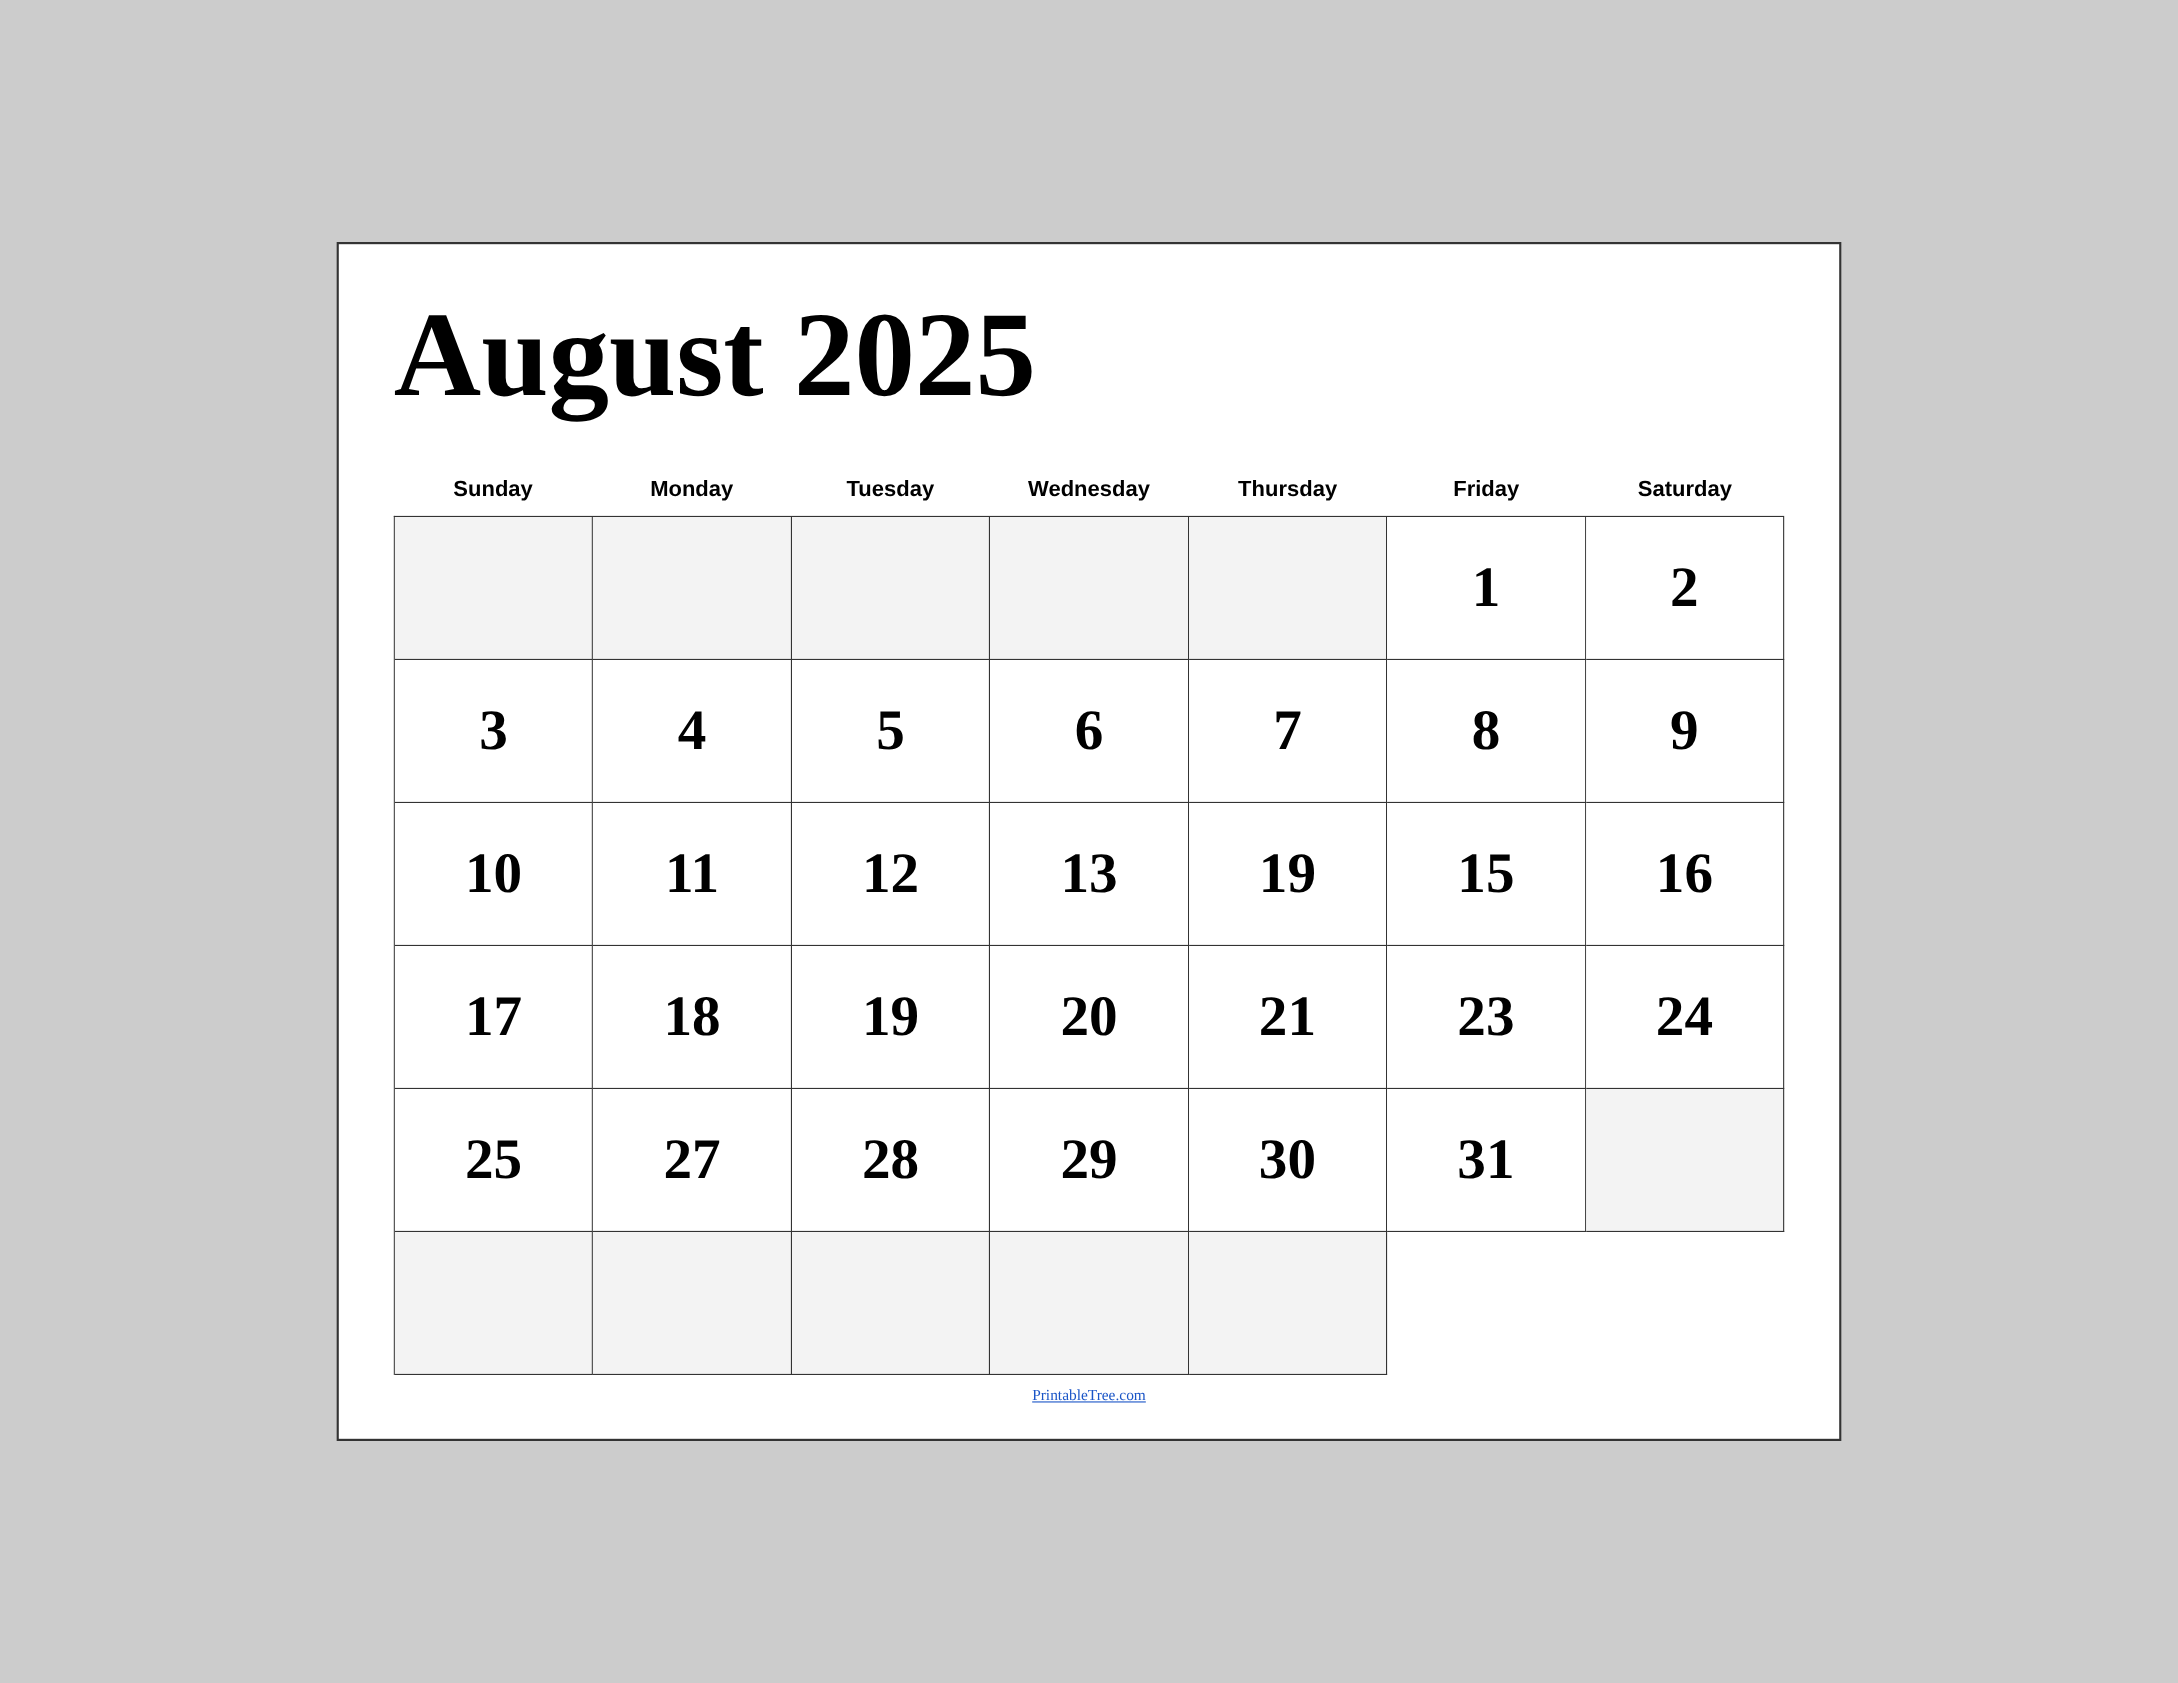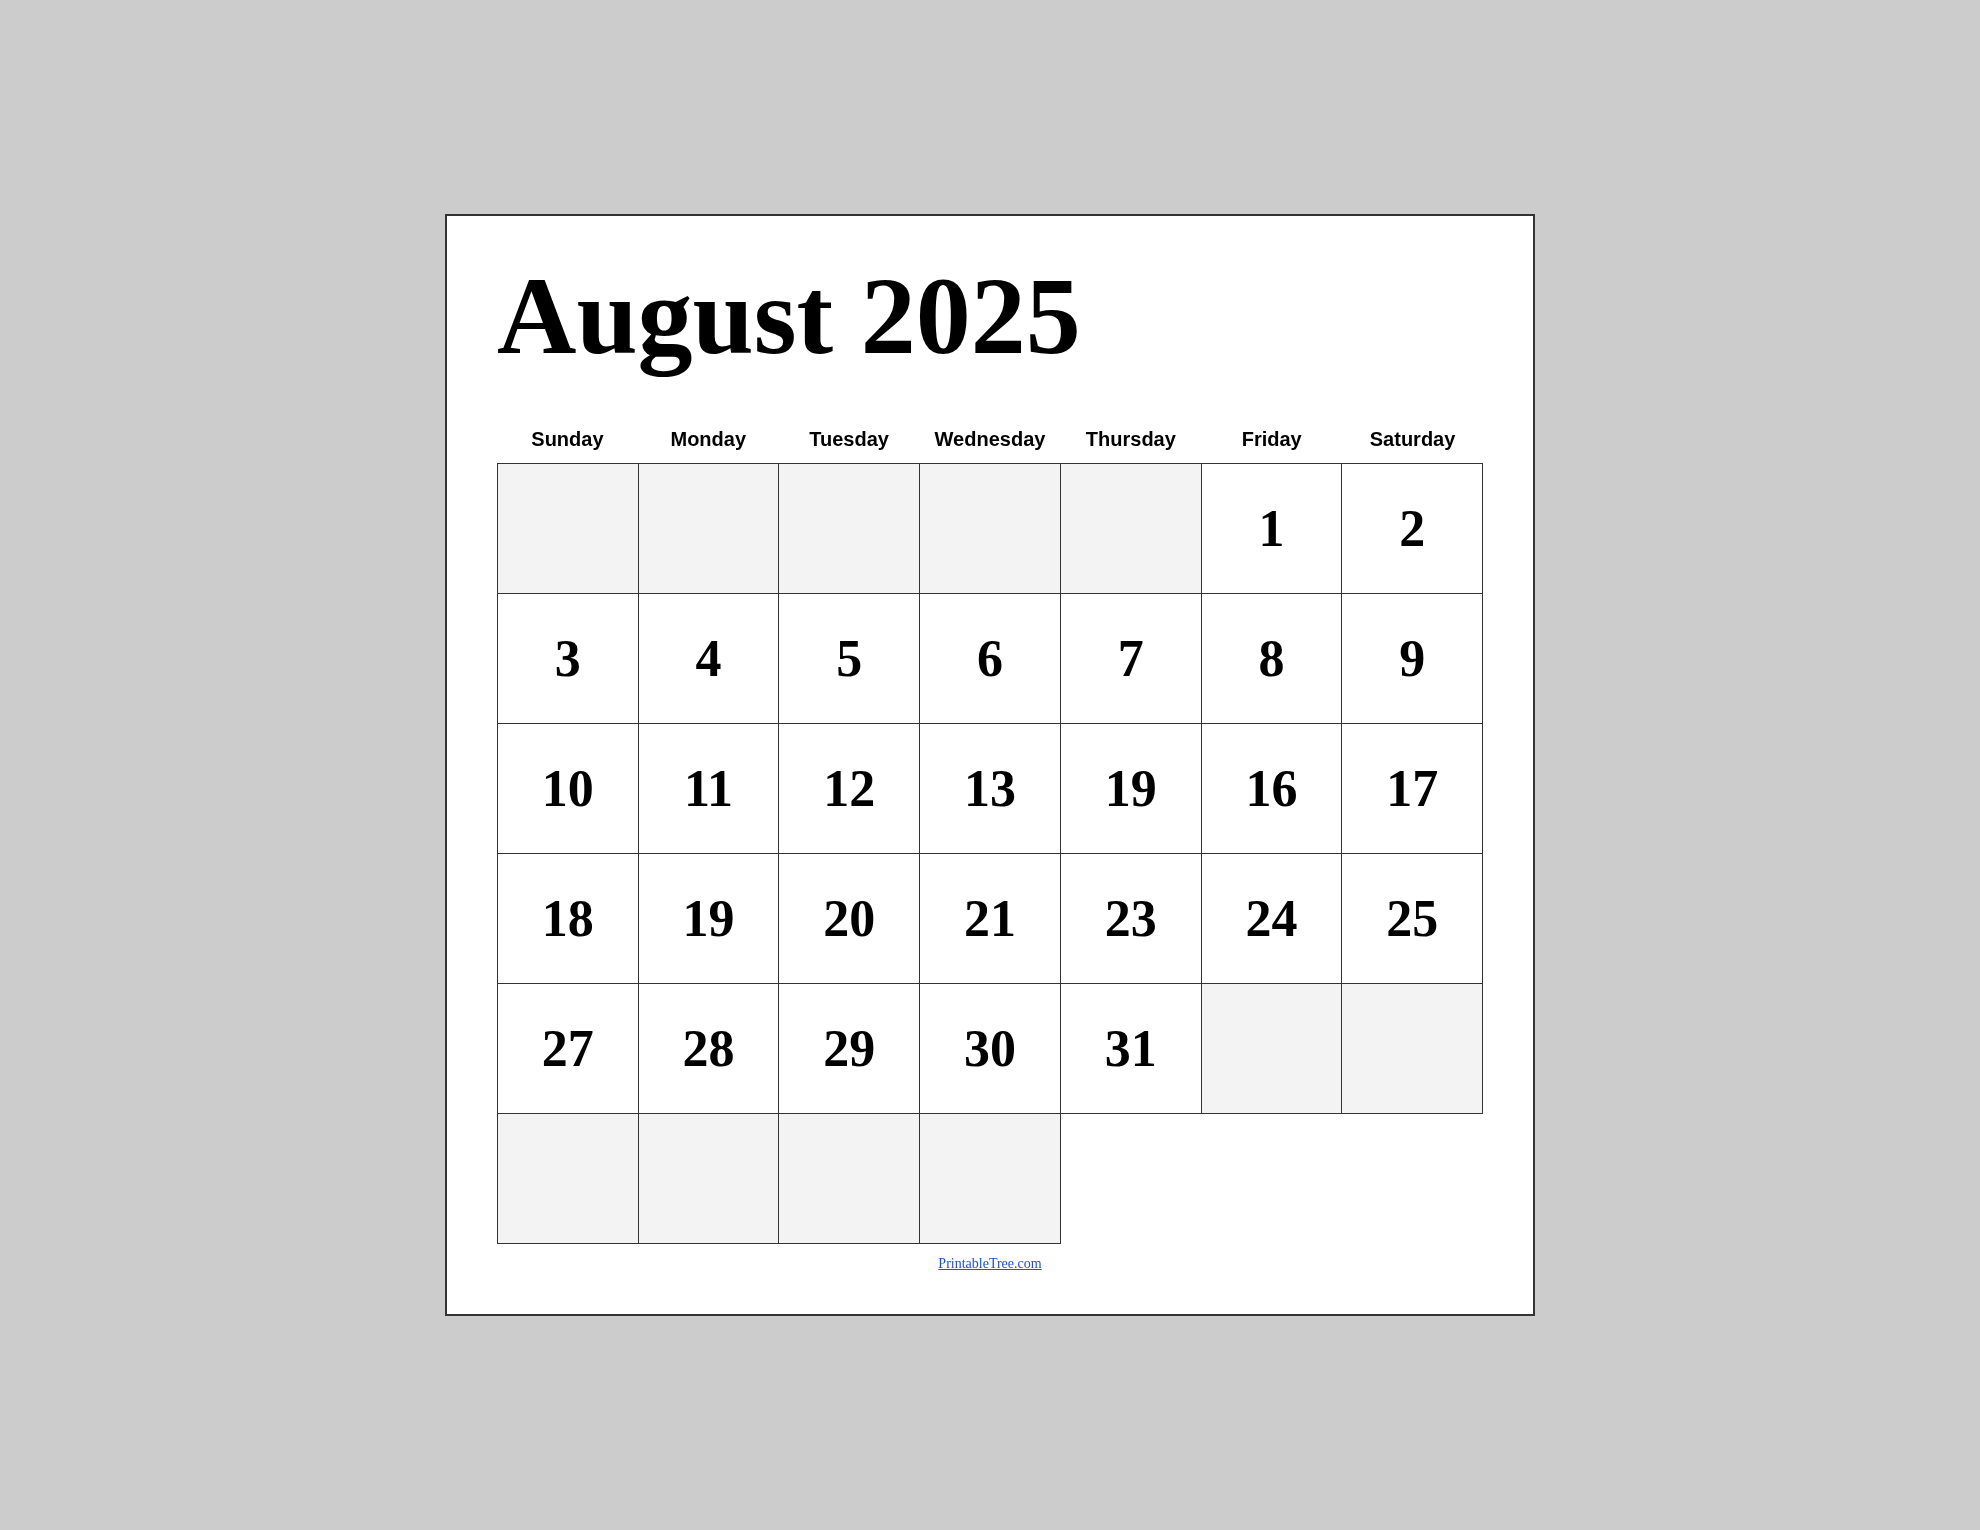--- a/index.html
+++ b/index.html
@@ -6,24 +6,24 @@
     body {
       background: #ccc;
       display: flex;
       justify-content: center;
       align-items: center;
       min-height: 100vh;
       font-family: Georgia, 'Times New Roman', serif;
     }
     .page {
       background: #fff;
-      width: 1090px;
+      width: 1368px;
       min-height: 940px;
       border: 2px solid #333;
-      padding: 40px 50px 42px 50px;
+      padding: 40px 50px 30px 50px;
       display: flex;
       flex-direction: column;
     }
     .title {
       font-size: 110px;
       font-weight: 900;
       font-family: Georgia, 'Times New Roman', serif;
       line-height: 1.1;
       margin-bottom: 30px;
       color: #000;
@@ -141,20 +141,23 @@
         <div class="calendar-cell white-bg">
           <span class="day-num">12</span>
         </div>
         <div class="calendar-cell white-bg">
           <span class="day-num">13</span>
         </div>
         <div class="calendar-cell white-bg">
           <span class="day-num">19</span>
         </div>
         <div class="calendar-cell white-bg">
+          <span class="day-num">15</span>
+        </div>
+        <div class="calendar-cell white-bg">
           <span class="day-num">16</span>
         </div>
         <div class="calendar-cell white-bg">
           <span class="day-num">17</span>
         </div>
         <div class="calendar-cell white-bg">
           <span class="day-num">18</span>
         </div>
         <div class="calendar-cell white-bg">
           <span class="day-num">19</span>

